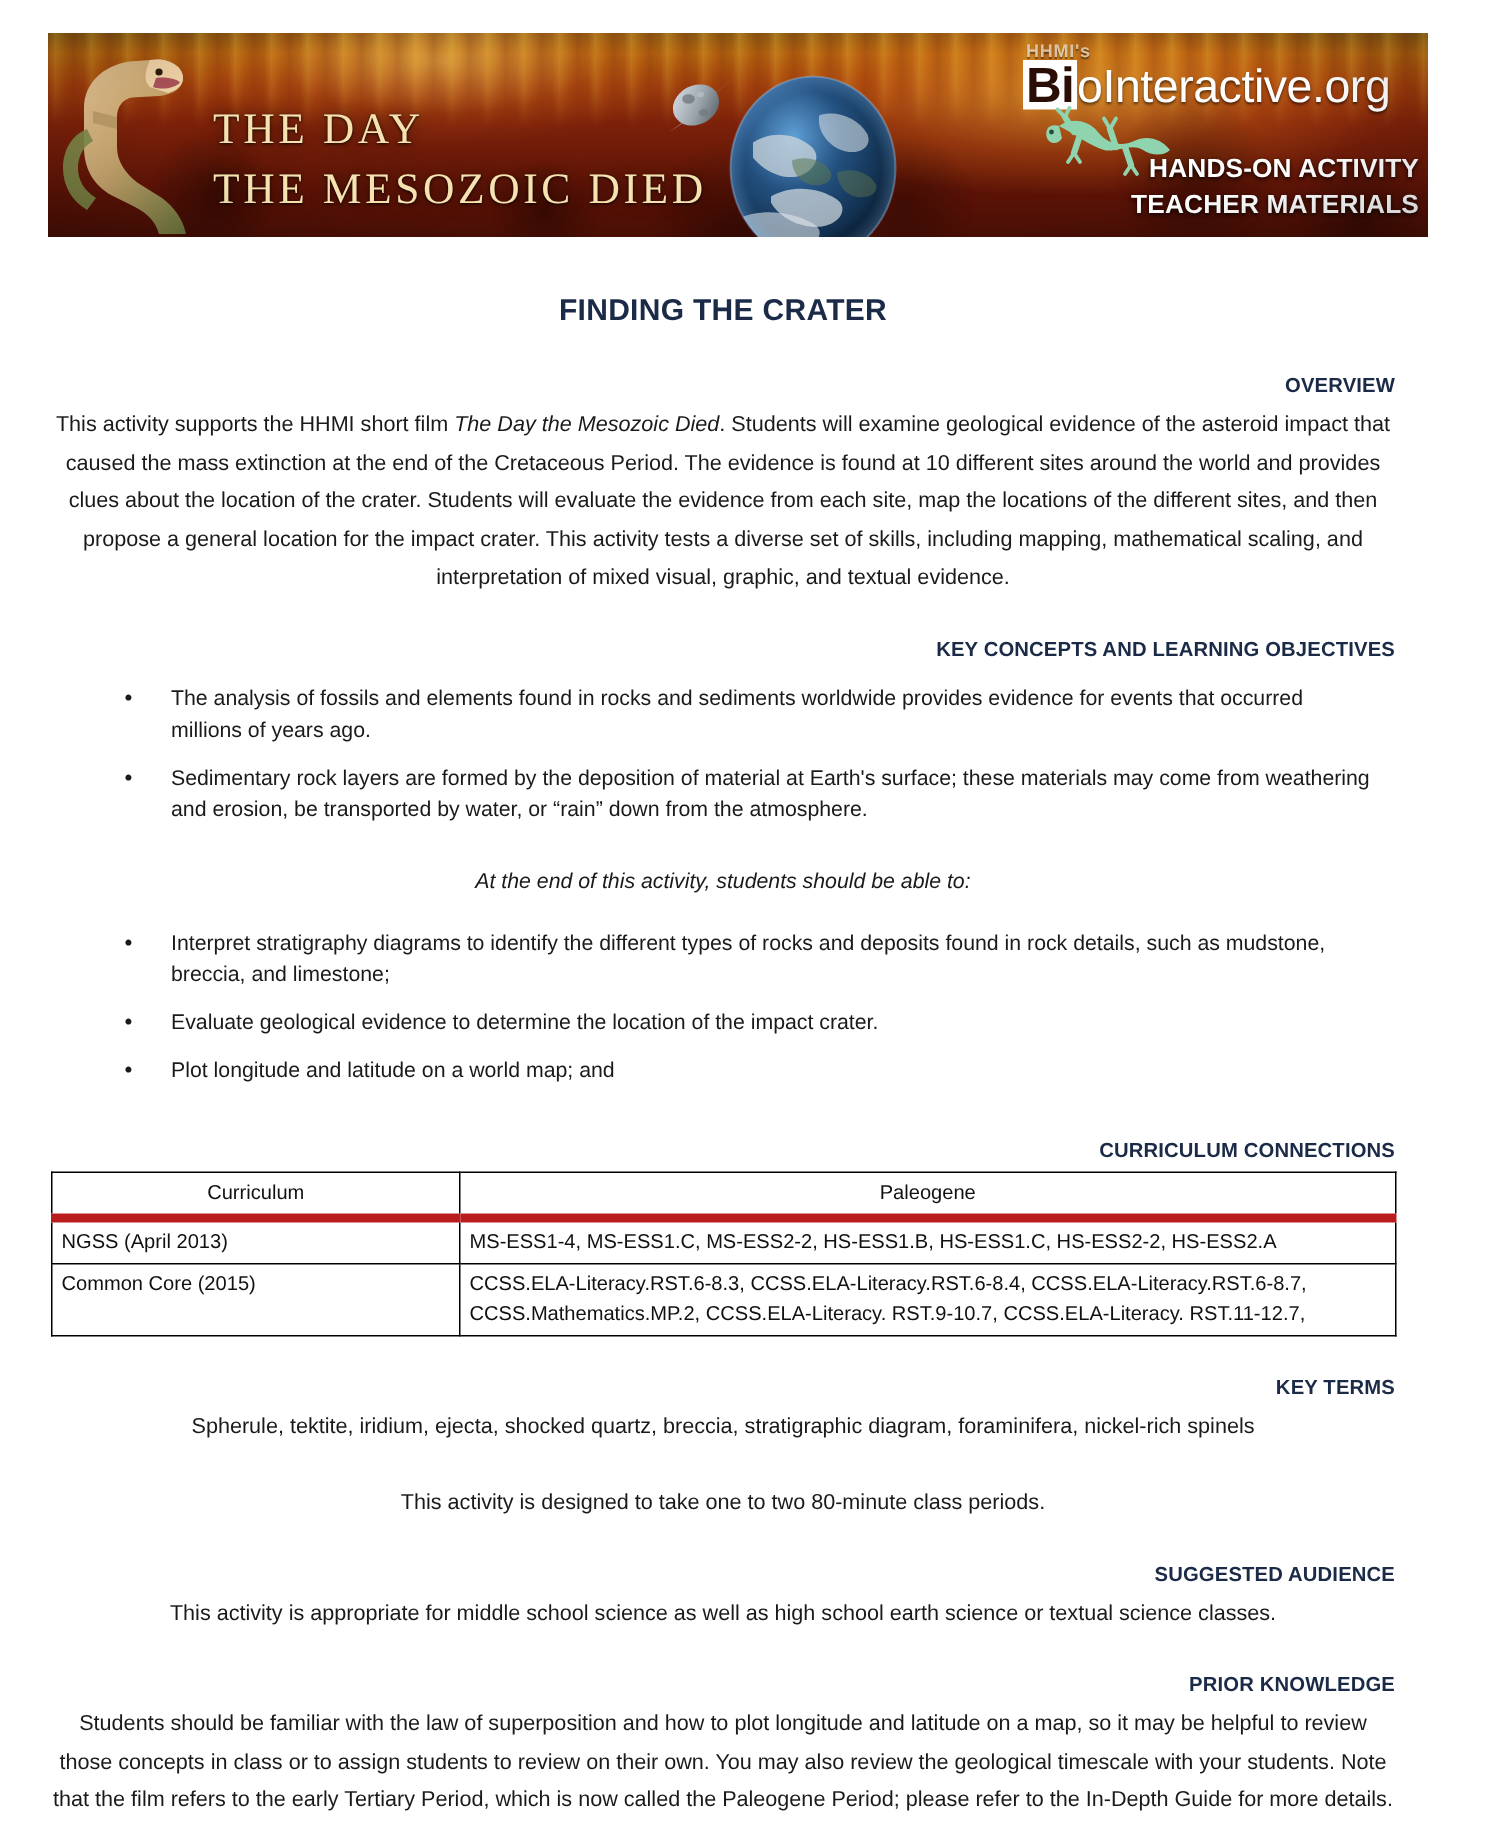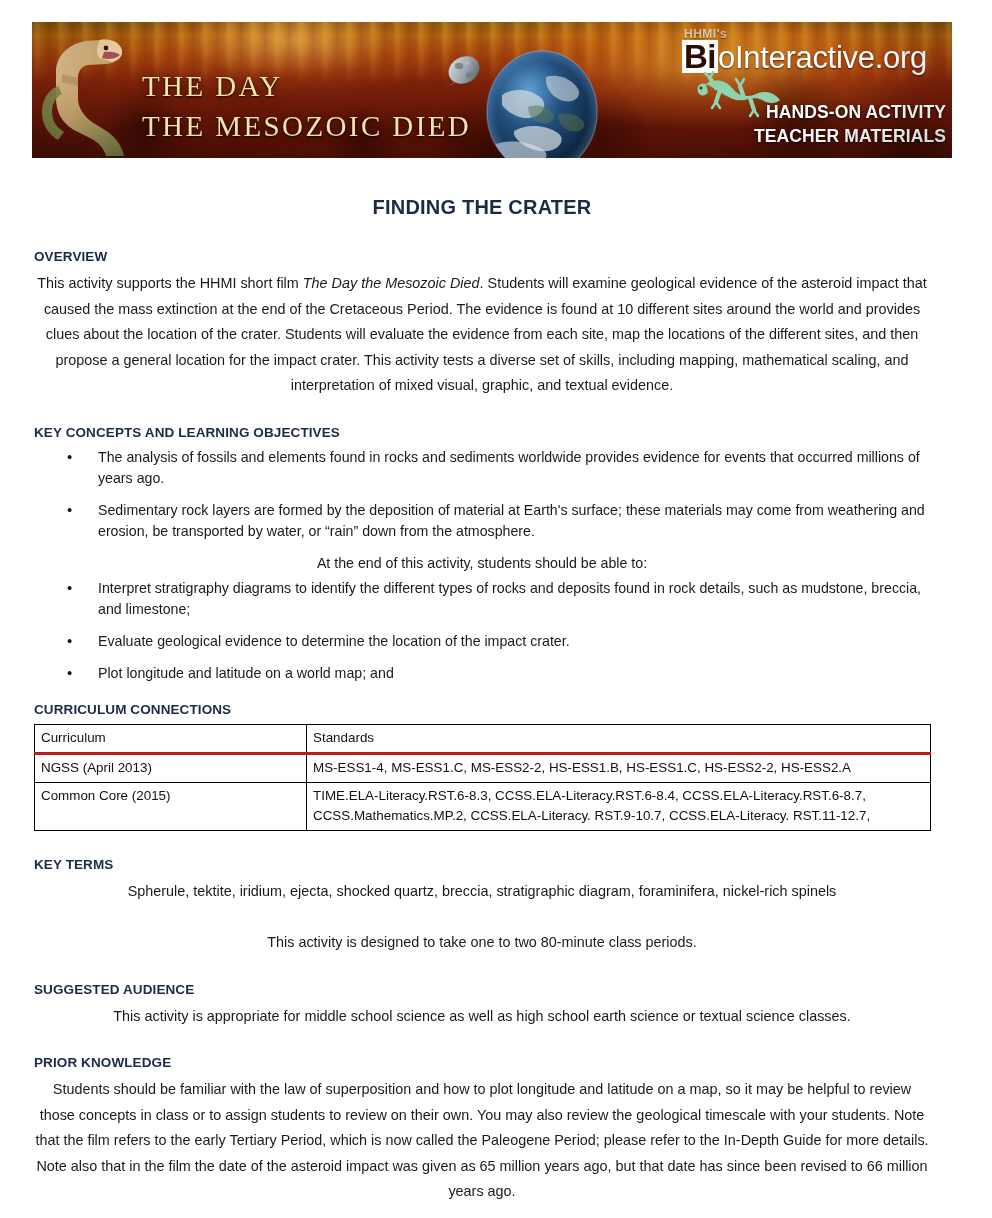--- a/index.html
+++ b/index.html
@@ -209,39 +209,40 @@
     letter-spacing: 0.2px;
     margin: 0 0 30px 0;
   }
 
   h2.section {
     font-size: 13.5px;
     font-weight: bold;
     color: #1b2b47;
     letter-spacing: 0.1px;
     margin: 0 0 7px 0;
+    text-align: right;
   }
 
   p.body {
     font-size: 14.4px;
     line-height: 25.5px;
     color: #1a1a1a;
     margin: 0;
     text-align: center;
   }
   p.body em { font-style: italic; }
 
   .gap-lg { height: 26px; }
   .gap-md { height: 18px; }
   .gap-sm { height: 11px; }
 
   
   ul.bullets {
     list-style: none;
-    margin: 0;
+    margin: 16px;
     padding: 0;
   }
   ul.bullets > li {
     position: relative;
     padding-left: 64px;
     font-size: 14.2px;
     line-height: 21px;
     color: #1a1a1a;
     margin-bottom: 11px;
   }
@@ -266,21 +267,22 @@
   table.curriculum col.c2 { width: 624px; }
   table.curriculum td {
     border: 1px solid #000000;
     padding: 3px 6px 4px 6px;
     font-size: 13.4px;
     line-height: 20px;
     vertical-align: top;
     color: #111111;
   }
   table.curriculum tr.head td {
-    border-bottom: 3px solid #b91c1c;
+    border-bottom: 6px solid #b91c1c;
+    text-align: center;
   }
   table.curriculum td.multiline { white-space: pre-line; }
 </style>
 </head>
 <body>
 
 <div class="page">
 
   <div class="banner">
     <div class="banner-bg"></div>
@@ -386,48 +388,48 @@
     <p class="body"><span>This activity supports the HHMI short film </span><em>The Day the Mesozoic Died</em><span>. Students will examine geological evidence of the asteroid impact that caused the mass extinction at the end of the Cretaceous Period. The evidence is found at 10 different sites around the world and provides clues about the location of the crater. Students will evaluate the evidence from each site, map the locations of the different sites, and then propose a general location for the impact crater. This activity tests a diverse set of skills, including mapping, mathematical scaling, and interpretation of mixed visual, graphic, and textual evidence.</span></p>
 
     <div class="gap-lg"></div>
 
     <h2 class="section">KEY CONCEPTS AND LEARNING OBJECTIVES</h2>
     <ul class="bullets">
       <li>The analysis of fossils and elements found in rocks and sediments worldwide provides evidence for events that occurred millions of years ago.</li>
       <li>Sedimentary rock layers are formed by the deposition of material at Earth's surface; these materials may come from weathering and erosion, be transported by water, or “rain” down from the atmosphere.</li>
     </ul>
     <div class="gap-sm"></div>
-    <p class="body" style="font-size:14.2px;line-height:21px;">At the end of this activity, students should be able to:</p>
+    <p class="body" style="font-size:14.2px;line-height:21px;font-style:italic;">At the end of this activity, students should be able to:</p>
     <div style="height:4px;"></div>
     <ul class="bullets">
       <li>Interpret stratigraphy diagrams to identify the different types of rocks and deposits found in rock details, such as mudstone, breccia, and limestone;</li>
       <li>Evaluate geological evidence to determine the location of the impact crater.</li>
       <li>Plot longitude and latitude on a world map; and</li>
     </ul>
 
     <div class="gap-md"></div>
 
     <h2 class="section">CURRICULUM CONNECTIONS</h2>
     <table class="curriculum">
       <colgroup>
           <col class="c1">
           <col class="c2">
         </colgroup>
       <tbody>
         <tr class="head">
           <td>Curriculum</td>
-          <td>Standards</td>
+          <td>Paleogene</td>
         </tr>
         <tr>
           <td>NGSS (April 2013)</td>
           <td>MS-ESS1-4, MS-ESS1.C, MS-ESS2-2, HS-ESS1.B, HS-ESS1.C, HS-ESS2-2, HS-ESS2.A</td>
         </tr>
         <tr>
           <td>Common Core (2015)</td>
-          <td class="multiline">TIME.ELA-Literacy.RST.6-8.3, CCSS.ELA-Literacy.RST.6-8.4, CCSS.ELA-Literacy.RST.6-8.7,
+          <td class="multiline">CCSS.ELA-Literacy.RST.6-8.3, CCSS.ELA-Literacy.RST.6-8.4, CCSS.ELA-Literacy.RST.6-8.7,
 CCSS.Mathematics.MP.2, CCSS.ELA-Literacy. RST.9-10.7, CCSS.ELA-Literacy. RST.11-12.7,</td>
         </tr>
       </tbody>
     </table>
 
     <div class="gap-lg"></div>
 
     <h2 class="section">KEY TERMS</h2>
     <p class="body">Spherule, tektite, iridium, ejecta, shocked quartz, breccia, stratigraphic diagram, foraminifera, nickel-rich spinels</p>
 

